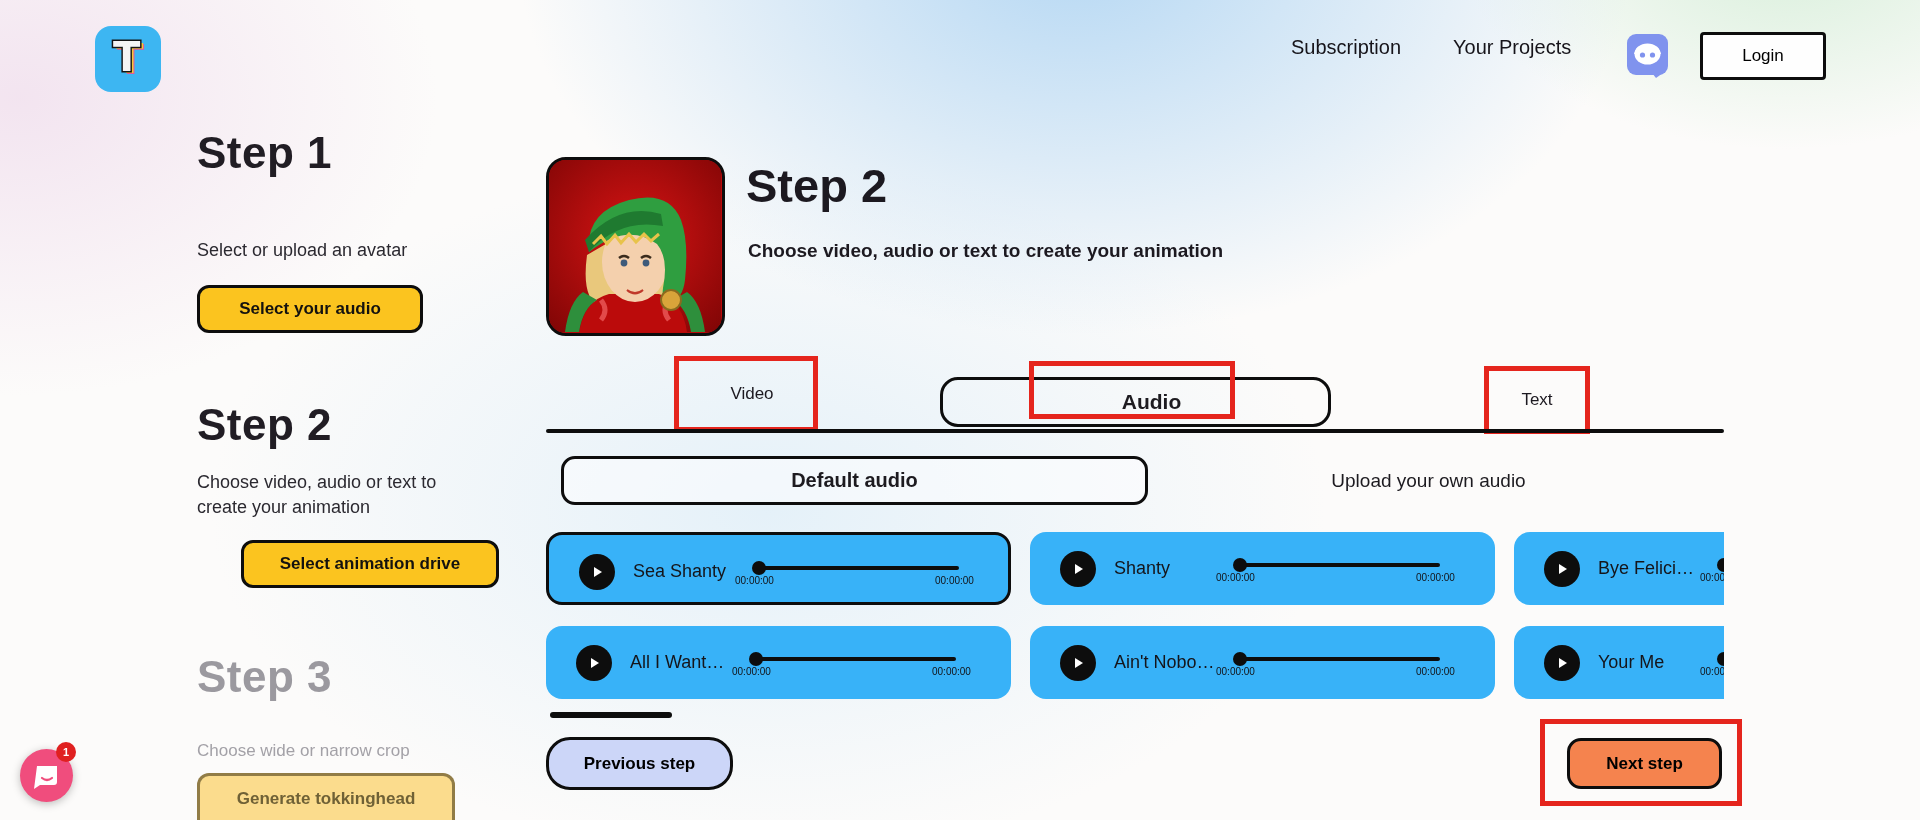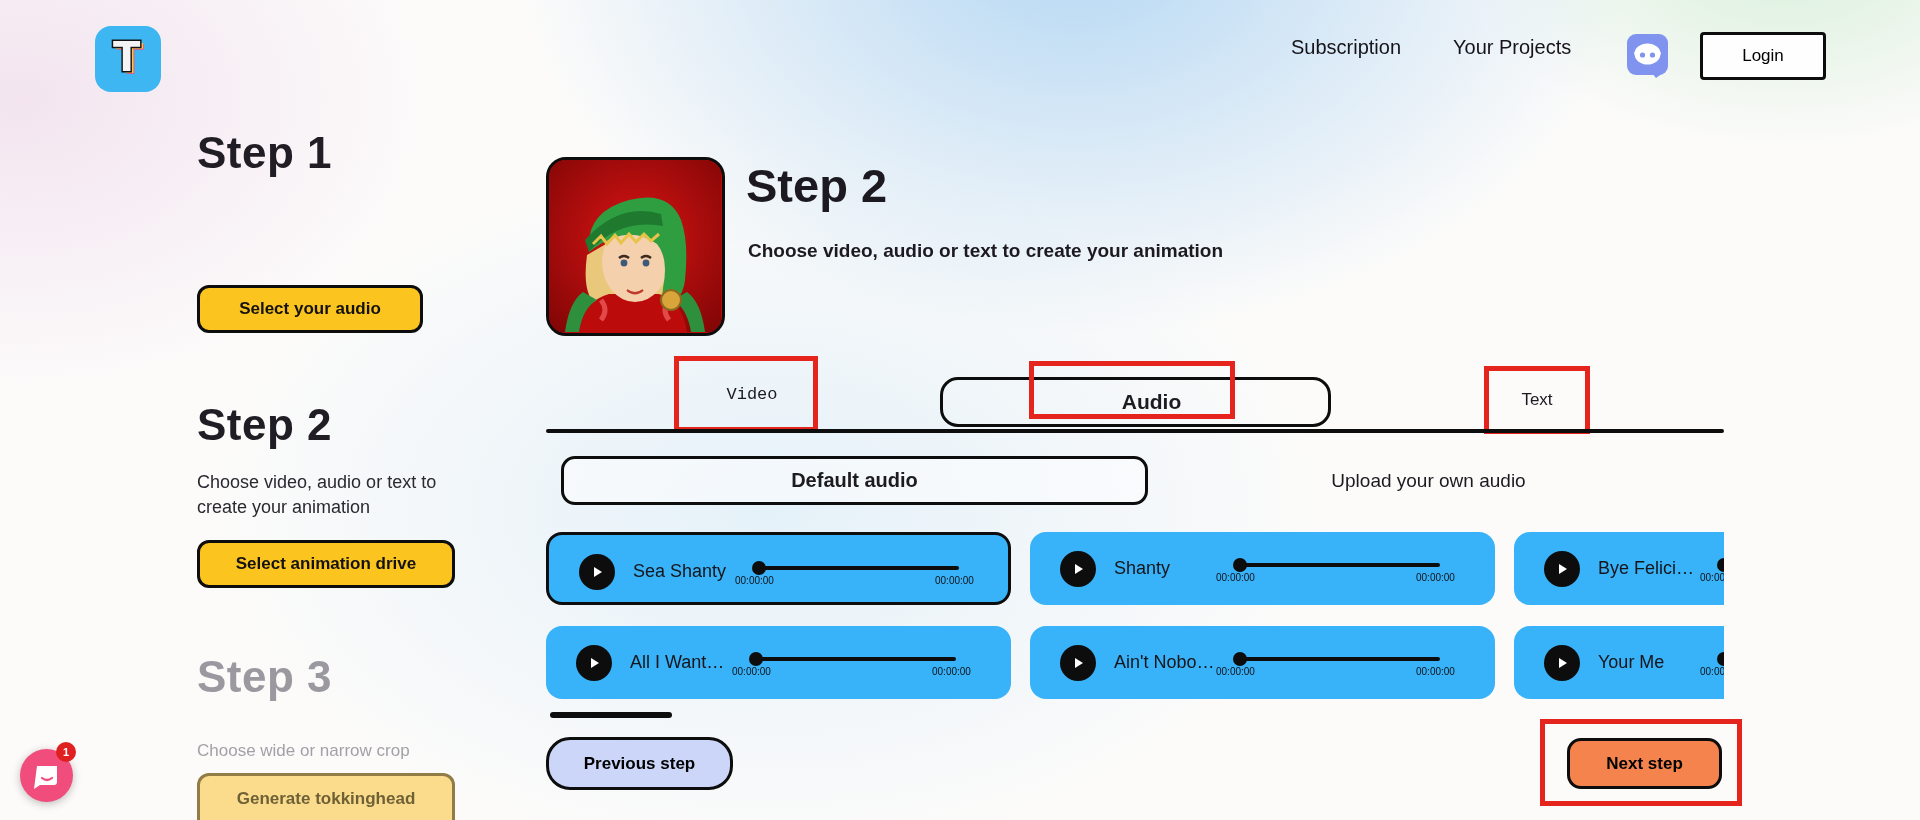--- a/index.html
+++ b/index.html
@@ -30,33 +30,33 @@
     border:3px solid #0d0d0d; background:#fefefe; font-size:17px; font-weight:500;
     display:flex; align-items:center; justify-content:center; cursor:pointer; }
 
   
   .step-title { left:197px; font-size:44px; font-weight:600; letter-spacing:0.5px; color:#211d24; }
   .step-desc  { left:197px; font-size:18px; line-height:25px; color:#2b2930; width:270px; }
   .side-btn   { left:197px; height:48px; border-radius:12px; border:3px solid #0d0d0d;
     background:#fbc41f; font-size:17px; font-weight:600; color:#14120f;
     display:flex; align-items:center; justify-content:center; cursor:pointer; }
   .t1 { top:128px; } .d1 { top:238px; } .b1 { top:285px; width:226px; }
-  .t2 { top:400px; } .d2 { top:470px; } .b2 { top:540px; width:258px; }
+  .t2 { top:400px; } .d2 { top:470px; } .b2 { top:540px; width:258px;margin-left:44px; }
   .t3 { top:652px; color:#9b999f; } .d3 { top:730px; color:#a3a1a7; font-size:17px;margin-top:8px; }
   .b3 { top:773px; width:258px; height:62px; background:#fbdc8d;
         border-color:rgba(58,46,12,0.55); color:#6f6136; align-items:flex-start; padding-top:13px; }
 
   
   .avatar { left:546px; top:157px; width:179px; height:179px; border-radius:20px;
     border:3.5px solid #0d0d0d; overflow:hidden; background:#b90909; }
   .main-title { left:746px; top:158px; font-size:47px; font-weight:600; color:#1c1920; }
   .main-sub { left:748px; top:240px; font-size:19px; font-weight:700; color:#1c1920; }
 
   .tab-label { font-size:17px; color:#1c1920; display:flex; align-items:center; justify-content:center; cursor:pointer; }
-  .tab-video { left:674px; top:356px; width:156px; height:76px;font-family:Liberation Mono, monospace; }
+  .tab-video { left:674px; top:356px; width:156px; height:76px; }
   .tab-text  { left:1484px; top:366px; width:106px; height:68px; }
   .audio-tab { left:940px; top:377px; width:391px; height:50px; border:3px solid #0d0d0d;
     border-radius:18px; display:flex; align-items:center; justify-content:center;
     font-size:21px; font-weight:600; cursor:pointer;padding-left:32px; }
   .red-box { border:5px solid #e5251d; background:transparent; pointer-events:none; }
   .rb-video { left:674px; top:356px; width:144px; height:76px; }
   .rb-audio { left:1029px; top:361px; width:206px; height:58px; }
   .rb-text  { left:1484px; top:366px; width:106px; height:68px; }
   .rb-next  { left:1540px; top:719px; width:202px; height:87px; }
 
@@ -124,20 +124,21 @@
       <ellipse cx="21.5" cy="22" rx="13" ry="10.5" fill="#ffffff"></ellipse>
       <path d="M8 22 q2 -7 6 -8 l2 3 q5 -1.5 11 0 l2 -3 q4 1 6 8" fill="#ffffff"></path>
       <circle cx="16.5" cy="23" r="2.6" fill="#8093ee"></circle>
       <circle cx="26.5" cy="23" r="2.6" fill="#8093ee"></circle>
     </svg>
   </div>
 
   <button class="abs login-btn">Login</button>
 
   <div class="abs step-title t1">Step 1</div>
+  <div class="abs step-desc d1">Select or upload an avatar</div>
   <button class="abs side-btn b1">Select your audio</button>
 
   <div class="abs step-title t2">Step 2</div>
   <div class="abs step-desc d2">Choose video, audio or text to create your animation</div>
   <button class="abs side-btn b2">Select animation drive</button>
 
   <div class="abs step-title t3">Step 3</div>
   <div class="abs step-desc d3">Choose wide or narrow crop</div>
   <button class="abs side-btn b3">Generate tokkinghead</button>
 

